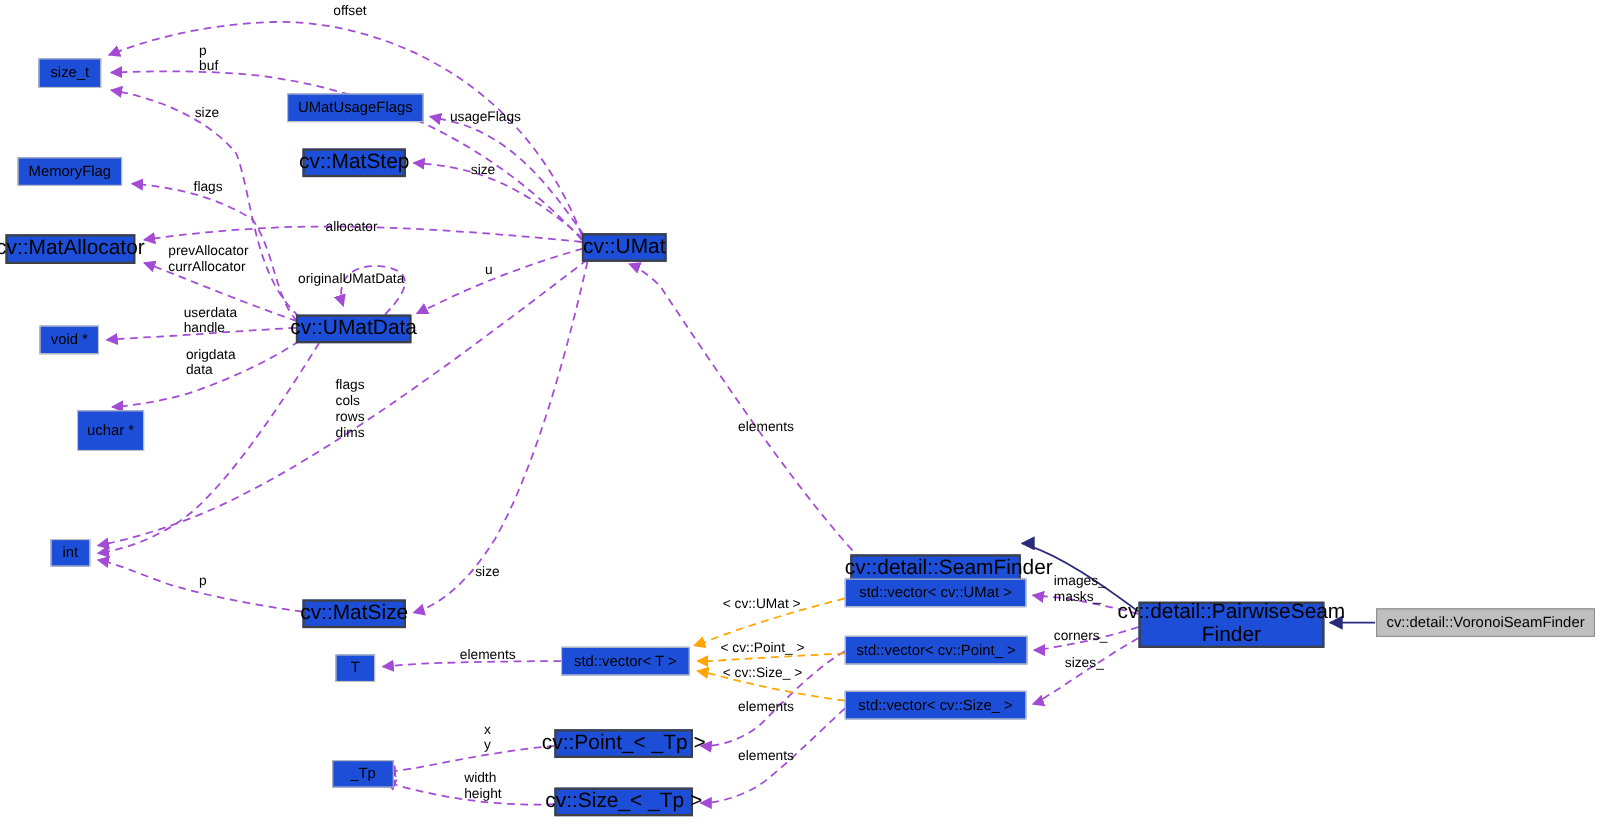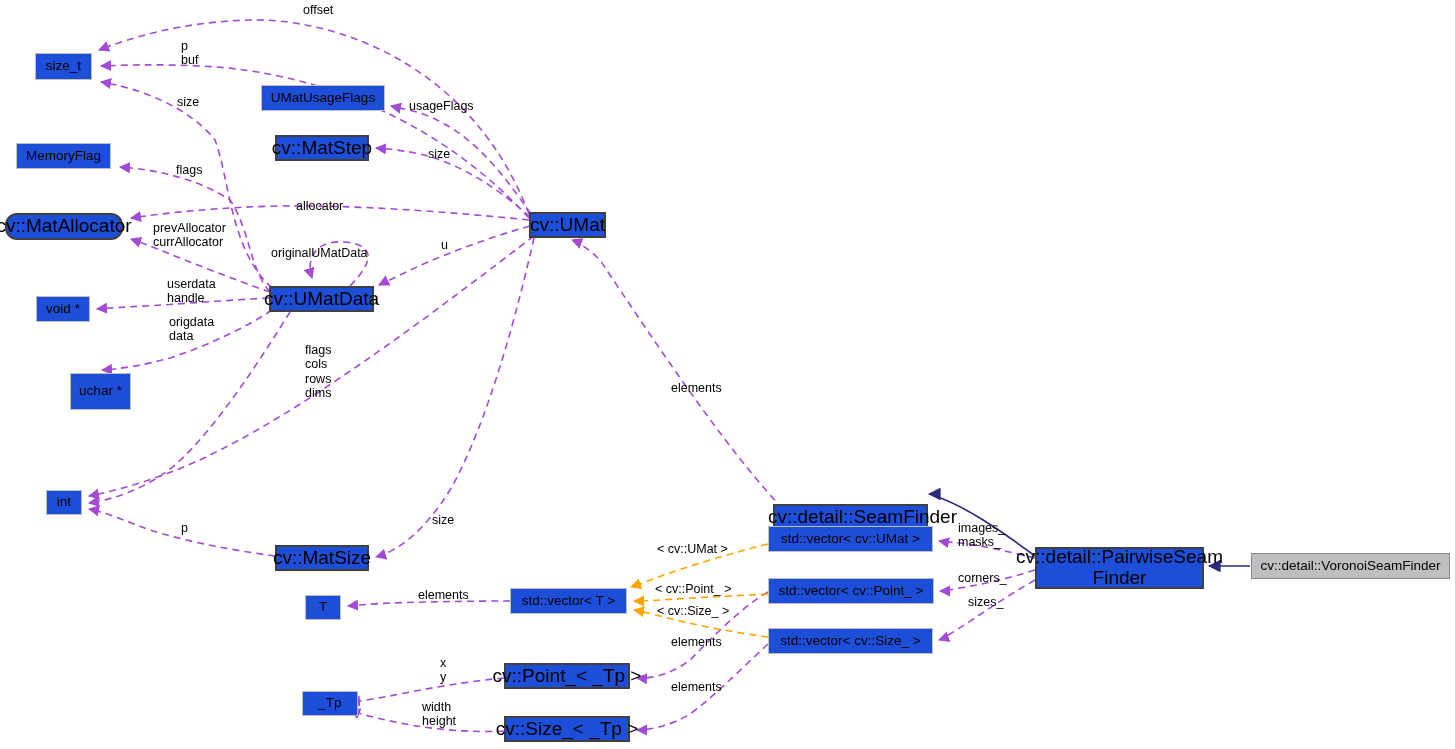--- a/index.html
+++ b/index.html
@@ -108,21 +108,21 @@
     </div>
   <div class="node n-plain" style="left:261px;top:85px;width:124px;height:26px;">
       <span>UMatUsageFlags</span>
     </div>
   <div class="node n-plain" style="left:16px;top:143px;width:95px;height:26px;">
       <span>MemoryFlag</span>
     </div>
   <div class="node n-bold" style="left:275px;top:135px;width:94px;height:26px;">
       <span>cv::MatStep</span>
     </div>
-  <div class="node n-bold" style="left:5px;top:213px;width:118px;height:27px;border-radius:12px;">
+  <div class="node n-bold" style="left:5px;top:213px;width:118px;height:27px;">
       <span>cv::MatAllocator</span>
     </div>
   <div class="node n-bold" style="left:529px;top:212px;width:77px;height:26px;">
       <span>cv::UMat</span>
     </div>
   <div class="node n-bold" style="left:269px;top:286px;width:105px;height:26px;">
       <span>cv::UMatData</span>
     </div>
   <div class="node n-plain" style="left:36px;top:296px;width:54px;height:26px;">
       <span>void *</span>

